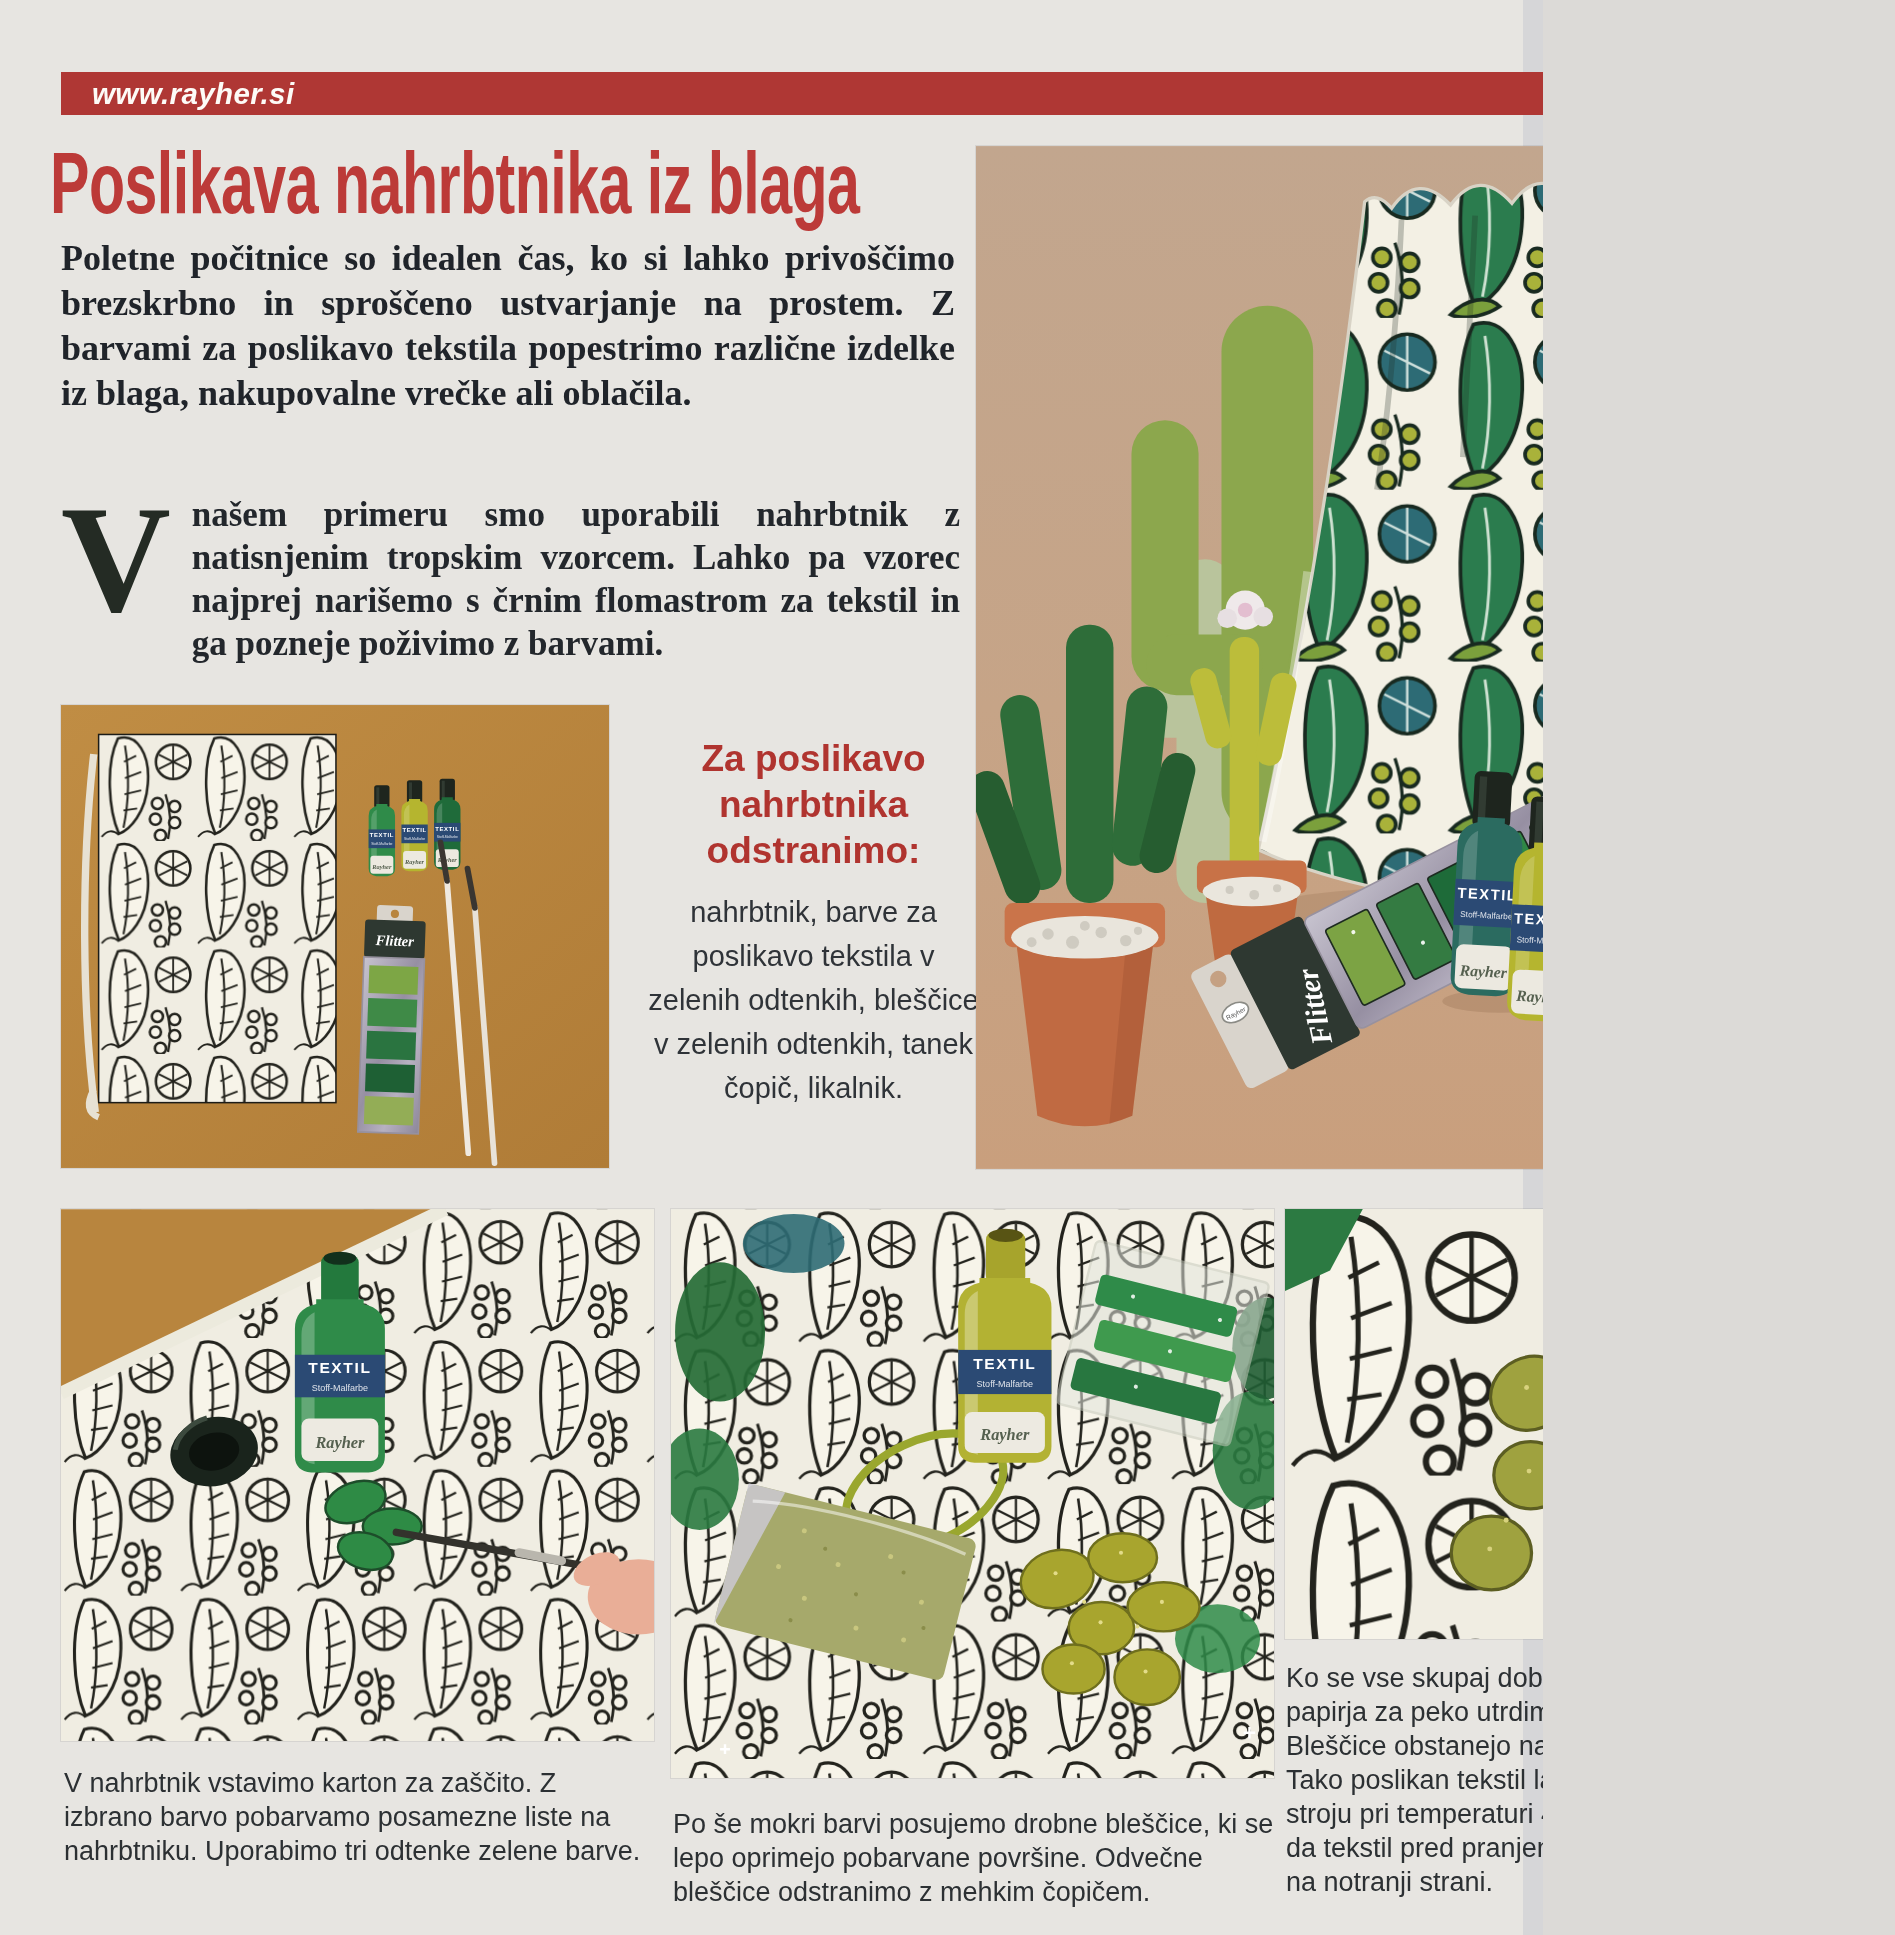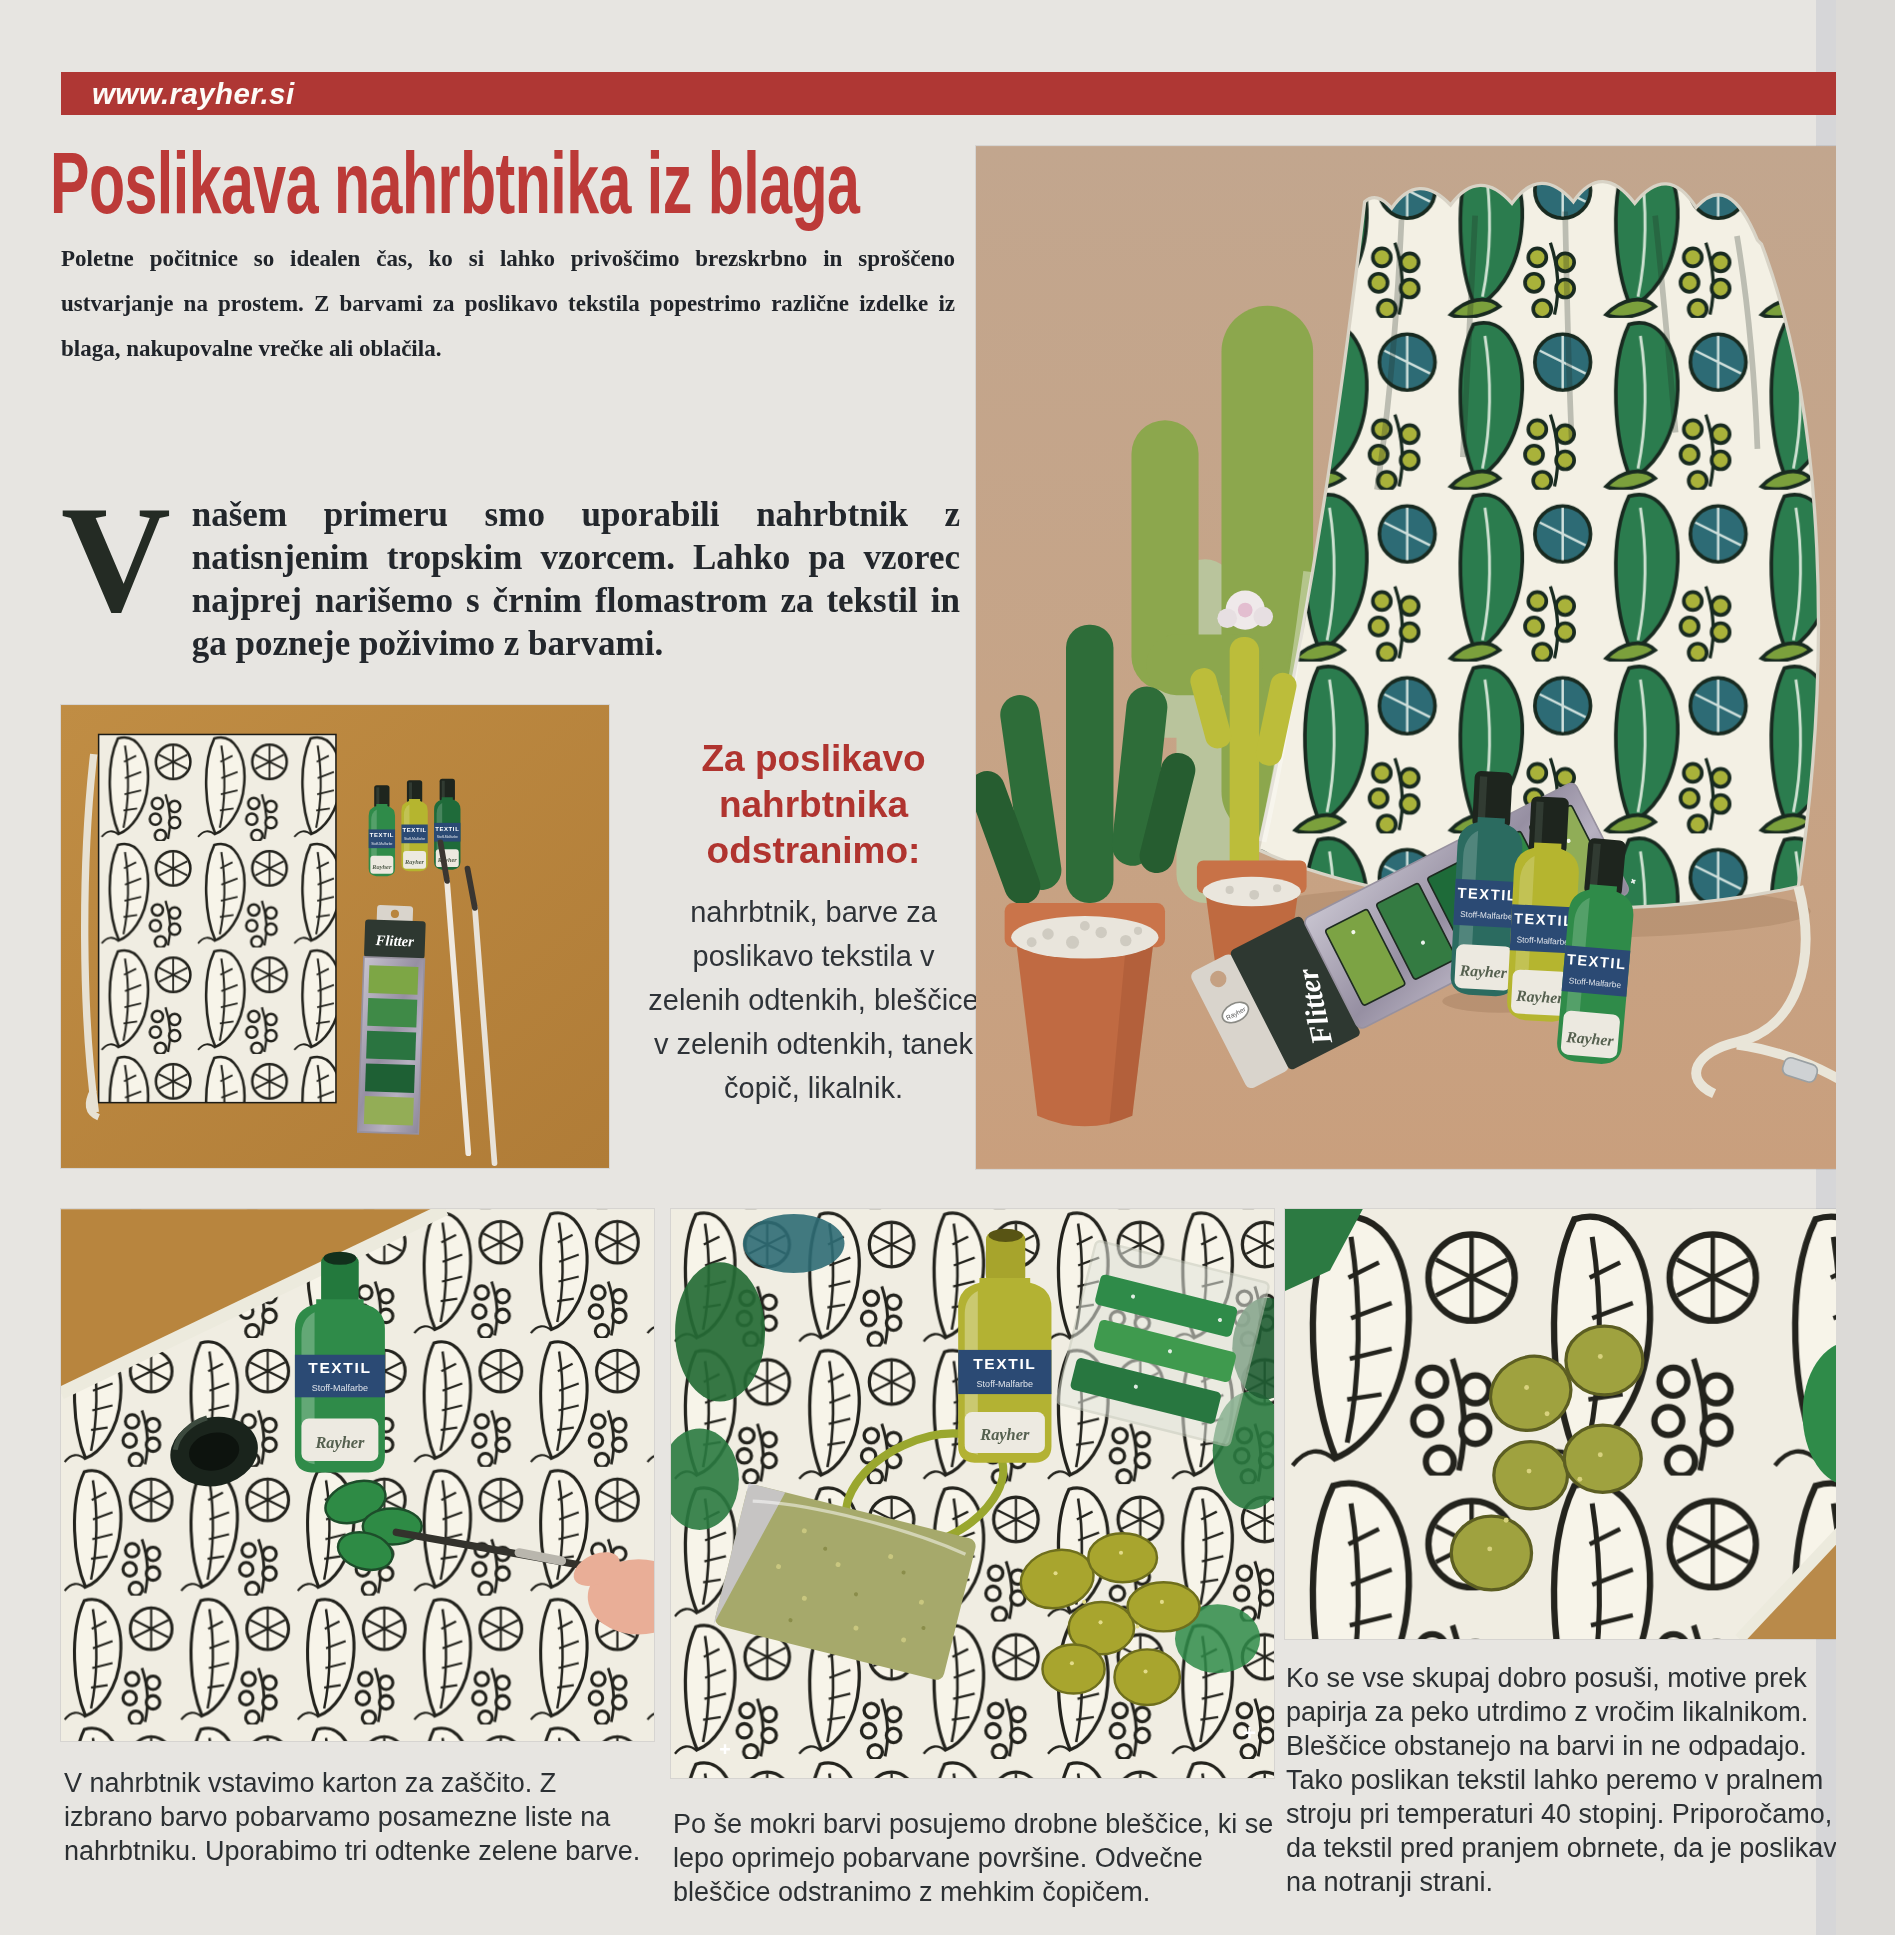--- a/index.html
+++ b/index.html
@@ -1,23 +1,23 @@
 <!DOCTYPE html>
 <html style="font-size:13px"><head>
 <meta charset="utf-8">
 <style>
   html,body{margin:0;padding:0;}
   body{background:#dcdad7;font-family:"Liberation Sans",sans-serif;}
-  .page{position:relative;width:1836px;height:1935px;background:#e7e5e1;overflow:hidden;}
+  .page{position:relative;width:1543px;height:1935px;background:#e7e5e1;overflow:hidden;}
   .edge-strip{position:absolute;right:0;top:0;width:19.6px;height:100%;background:#d6d6d8;}
   .redbar{position:absolute;left:61px;top:72px;width:1791px;height:43px;background:#af3734;display:flex;align-items:center;}
   .redbar .url{margin-left:31px;color:#fdfbf7;font-style:italic;font-weight:700;font-size:29.5px;letter-spacing:0.4px;}
   .title-wrap{position:absolute;left:50px;top:133px;width:1473px;height:98px;}
   .title-wrap h1{margin:0;font-size:87px;font-weight:700;color:#bc3a38;letter-spacing:-0.8px;white-space:nowrap;transform:scaleX(.68);transform-origin:0 50%;font-family:"Liberation Sans",sans-serif;}
-  .intro{position:absolute;left:61px;top:236px;width:894px;margin:0;font-family:"Liberation Serif",serif;font-weight:700;font-size:23px;line-height:45px;color:#20242a;text-align:justify;}
+  .intro{position:absolute;left:61px;top:236px;width:894px;margin:0;font-family:"Liberation Serif",serif;font-weight:700;font-size:36px;line-height:45px;color:#20242a;text-align:justify;}
   .lead{position:absolute;left:61px;top:493px;width:899px;margin:0;font-family:"Liberation Serif",serif;font-weight:700;font-size:35px;line-height:43px;color:#23272c;text-align:justify;}
   .dropcap{float:left;font-family:"Liberation Serif",serif;font-weight:700;font-size:152px;line-height:121px;height:128px;margin:6.5px 21px 0 0;color:#242b24;}
   .materials{position:absolute;left:648px;top:736px;width:331px;text-align:center;}
   .materials h2{margin:0;font-size:37px;line-height:46px;font-weight:700;color:#b0342f;font-family:"Liberation Sans",sans-serif;}
   .materials p{margin:16.4px 0 0 0;font-size:29px;line-height:44px;color:#2f3338;}
   figure{margin:0;padding:0;position:absolute;outline:0.8px solid rgba(0,0,0,.07);}
   figure svg{display:block;}
   .ph-materials{left:61px;top:705px;}
   .ph-hero{left:976px;top:146px;}
   .ph-step1{left:61px;top:1209px;}

